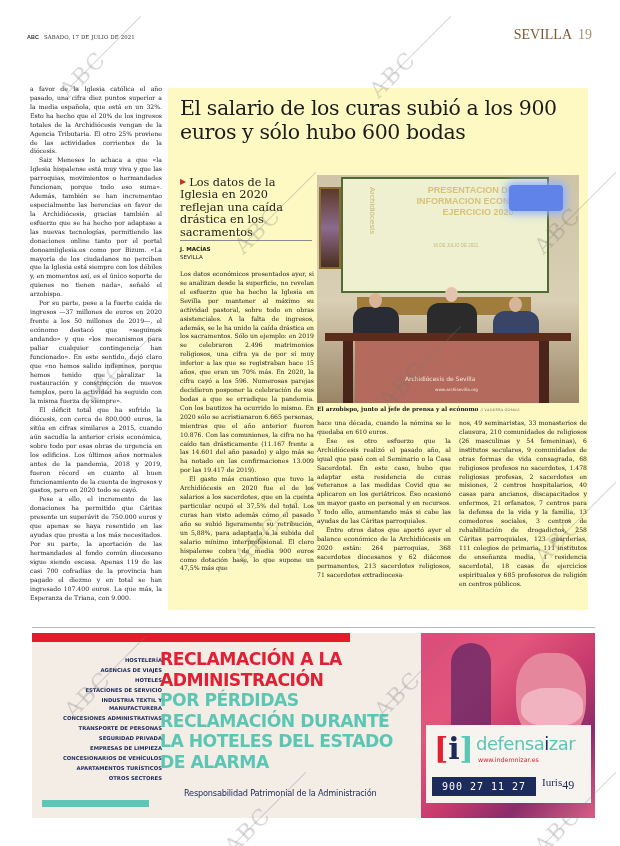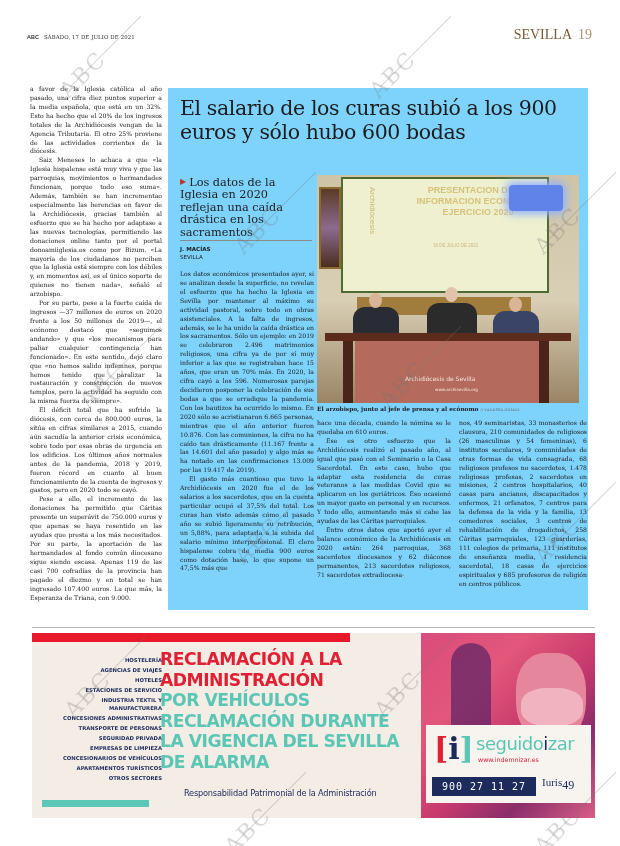--- a/index.html
+++ b/index.html
@@ -11,21 +11,21 @@
   .hdr-left b { font-family: "Liberation Sans", sans-serif; font-weight: bold; margin-right: 5px; }
   .hdr-right { position: absolute; right: 28px; top: 27px; font-family: "Liberation Serif", serif; font-size: 14px; color: #7a5b33; }
   .hdr-right .pg { color: #a99274; margin-left: 6px; }
 
   
   .col-left { position: absolute; left: 30px; top: 85px; width: 132px; font-size: 6.15px; line-height: 8.92px; text-align: justify; }
   .col-left p { text-indent: 0; }
   .col-left p + p { text-indent: 9px; }
 
   
-  .art { position: absolute; left: 168px; top: 88px; width: 420px; height: 522px; background: #7dd3fc; }
+  .art { position: absolute; left: 168px; top: 88px; width: 420px; height: 522px; background: #fef9c3; }
   .headline { position: absolute; left: 12px; top: 8px; width: 400px; font-family: "DejaVu Serif", serif; font-weight: normal; font-size: 20.5px; line-height: 24px; color: #1c1c1c; letter-spacing: -0.4px; }
   .deck { position: absolute; left: 12px; top: 88px; width: 135px; font-family: "DejaVu Serif", serif; font-size: 11.3px; line-height: 12.4px; color: #222; }
   .deck .arrow { color: #c0342b; font-size: 8px; vertical-align: 2px; margin-right: 3px; }
   .deck-rule { position: absolute; left: 12px; top: 152px; width: 132px; height: 1px; background: #8a8a8a; }
   .byline { position: absolute; left: 12px; top: 157px; font-family: "DejaVu Sans", sans-serif; font-size: 5.6px; line-height: 8px; font-weight: bold; color: #222; }
   .byline .loc { font-weight: normal; display: block; }
 
   .body-col { position: absolute; font-size: 6.15px; line-height: 8.92px; text-align: justify; color: #222; }
   .body-col p + p { text-indent: 9px; }
   .c1 { left: 12px; top: 182px; width: 134px; }
@@ -175,34 +175,34 @@
     <div>EMPRESAS DE LIMPIEZA</div>
     <div>CONCESIONARIOS DE VEHÍCULOS</div>
     <div>APARTAMENTOS TURÍSTICOS</div>
     <div>OTROS SECTORES</div>
   </div>
   <div class="ad-teal"></div>
 
   <div class="ad-h">
     <span class="red">RECLAMACIÓN A LA</span>
     <span class="red">ADMINISTRACIÓN</span>
-    <span class="teal">POR VEHÍCULOS</span>
+    <span class="teal">POR PÉRDIDAS</span>
     <span class="teal">RECLAMACIÓN DURANTE</span>
-    <span class="teal">LA VIGENCIA DEL SEVILLA</span>
+    <span class="teal">LA HOTELES DEL ESTADO</span>
     <span class="teal">DE ALARMA</span>
   </div>
   <div class="ad-sub">Responsabilidad Patrimonial de la Administración</div>
 
   <div class="ad-photo">
     <div class="fig"></div>
     <div class="face"></div>
     <div class="mask"></div>
     <div class="ad-logo">
       <div class="bracket"><span class="l">[</span><span class="i">i</span><span class="r">]</span></div>
-      <div class="brand"><span>seguido</span><span class="accent">i</span><span>zar</span></div>
+      <div class="brand"><span>defensa</span><span class="accent">i</span><span>zar</span></div>
       <div class="url">www.indemnizar.es</div>
       <div class="phone">900 27 11 27</div>
       <div class="iuris"><span>Iuris</span><sub>49</sub></div>
     </div>
   </div>
 </div>
 
 <div class="wm" style="left:55px;top:62px;">ABC</div>
 <div class="wm" style="left:365px;top:62px;">ABC</div>
 <div class="wm" style="left:230px;top:218px;">ABC</div>

